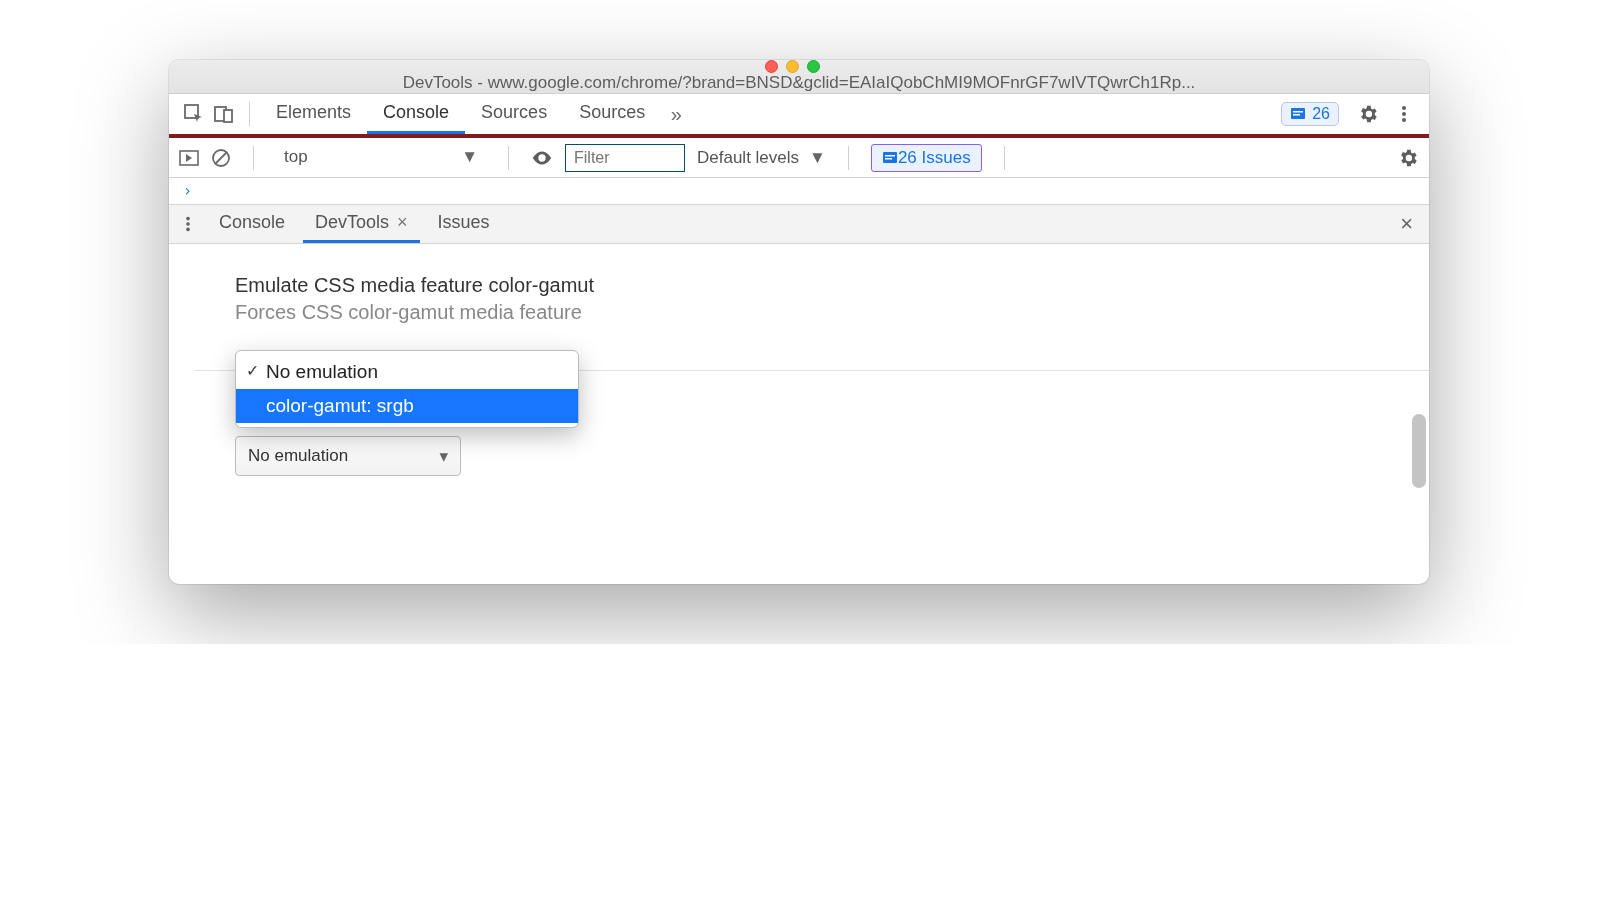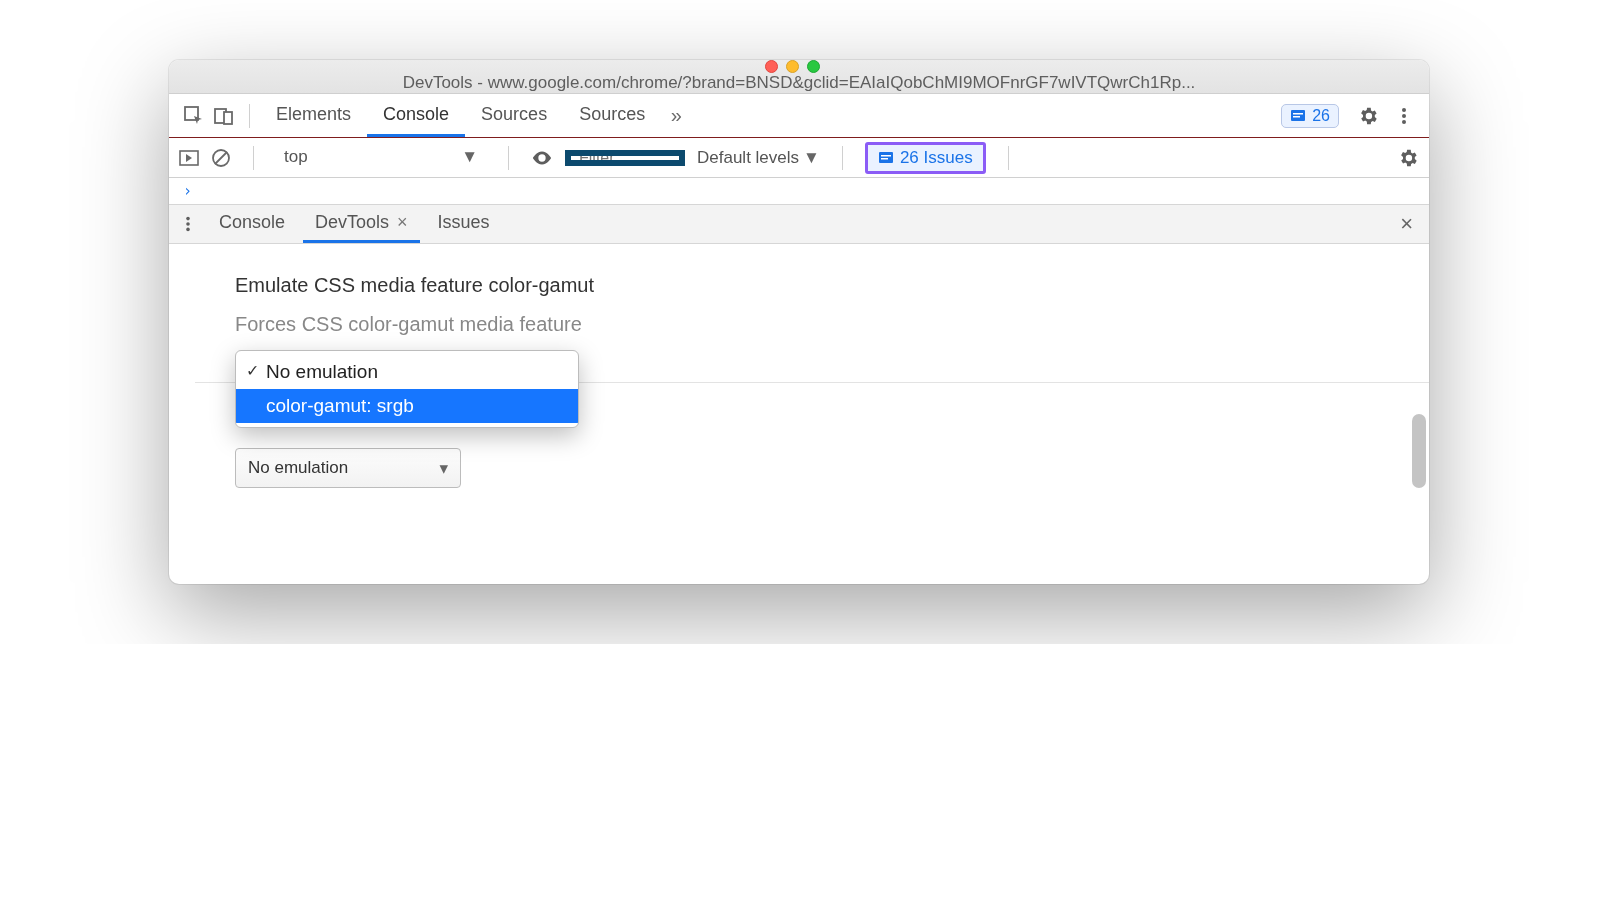--- a/index.html
+++ b/index.html
@@ -38,21 +38,21 @@
     font-size: 17px;
     white-space: nowrap;
     overflow: hidden;
     text-overflow: ellipsis;
   }
   .main-toolbar {
     height: 44px;
     display: flex;
     align-items: center;
     padding: 0 10px;
-    border-bottom: 1px solid #7f1d1d;
+    border-bottom: 4px solid #7f1d1d;
     font-size: 18px;
     color: #555;
   }
   .main-toolbar .iconbtn {
     width: 30px; height: 30px;
     display: flex; align-items: center; justify-content: center;
     color: #6a6a6a;
   }
   .vdiv { width:1px; height:24px; background:#d0d0d0; margin:0 10px; }
   .tab {
@@ -78,27 +78,27 @@
     gap: 12px;
     font-size: 17px;
     color:#555;
   }
   .ctx-select {
     display:flex; align-items:center; justify-content:space-between;
     width: 210px; padding: 3px 8px;
     border-bottom:1px solid transparent;
   }
   .filter-input {
-    border:6px solid #0c4a6e; height:16px; width:120px;
+    border:1px solid #0c4a6e; height:28px; width:120px;
     padding:0 8px; font-size:16px; color:#777;
   }
-  .levels { display:flex; align-items:center; gap:4px; }
+  .levels { display:flex; align-items:center; gap:10px; }
   .issues-pill {
-    display:flex; align-items:center; gap:6px;
-    border:3px solid #8b5cf6; background:#eaf2ff;
+    display:flex; align-items:center; 
+    border:1px solid #8b5cf6; background:#eaf2ff;
     color:#1a73e8; padding:3px 10px; border-radius:3px;
   }
   .console-body { height: 26px; padding: 4px 14px; color:#1a73e8; font-family: Menlo, monospace; font-size:15px;}
   .drawer-tabs {
     height: 40px;
     background: #f3f3f3;
     border-top:1px solid #d6d6d6;
     border-bottom:1px solid #d6d6d6;
     display:flex; align-items:center;
     padding:0 10px; gap:6px;
@@ -109,21 +109,21 @@
     display:flex; align-items:center; gap:8px;
     border-bottom:3px solid transparent;
   }
   .drawer-tabs .dtab.active { border-bottom-color:#1a73e8; }
   .drawer-close { margin-left:auto; font-size:22px; color:#666; padding: 0 6px;}
   .drawer-body {
     padding: 30px 66px 28px 66px;
     position: relative;
     min-height: 340px;
   }
-  .section-title { font-size:20px; color:#333; margin-bottom:16px;}
+  .section-title { font-size:20px; color:#333; margin-bottom:4px;}
   .section-sub { font-size:20px; color:#888; margin-bottom:20px;}
   .divider { height:1px; background:#e3e3e3; margin: 46px -66px 18px -40px; }
   .native-select {
     border:1px solid #bcbcbc; border-radius:4px;
     height:40px; width:226px;
     display:flex; align-items:center; justify-content:space-between;
     padding:0 12px; font-size:17px; color:#333;
     background: linear-gradient(#fdfdfd,#f2f2f2);
   }
   .dropdown {

